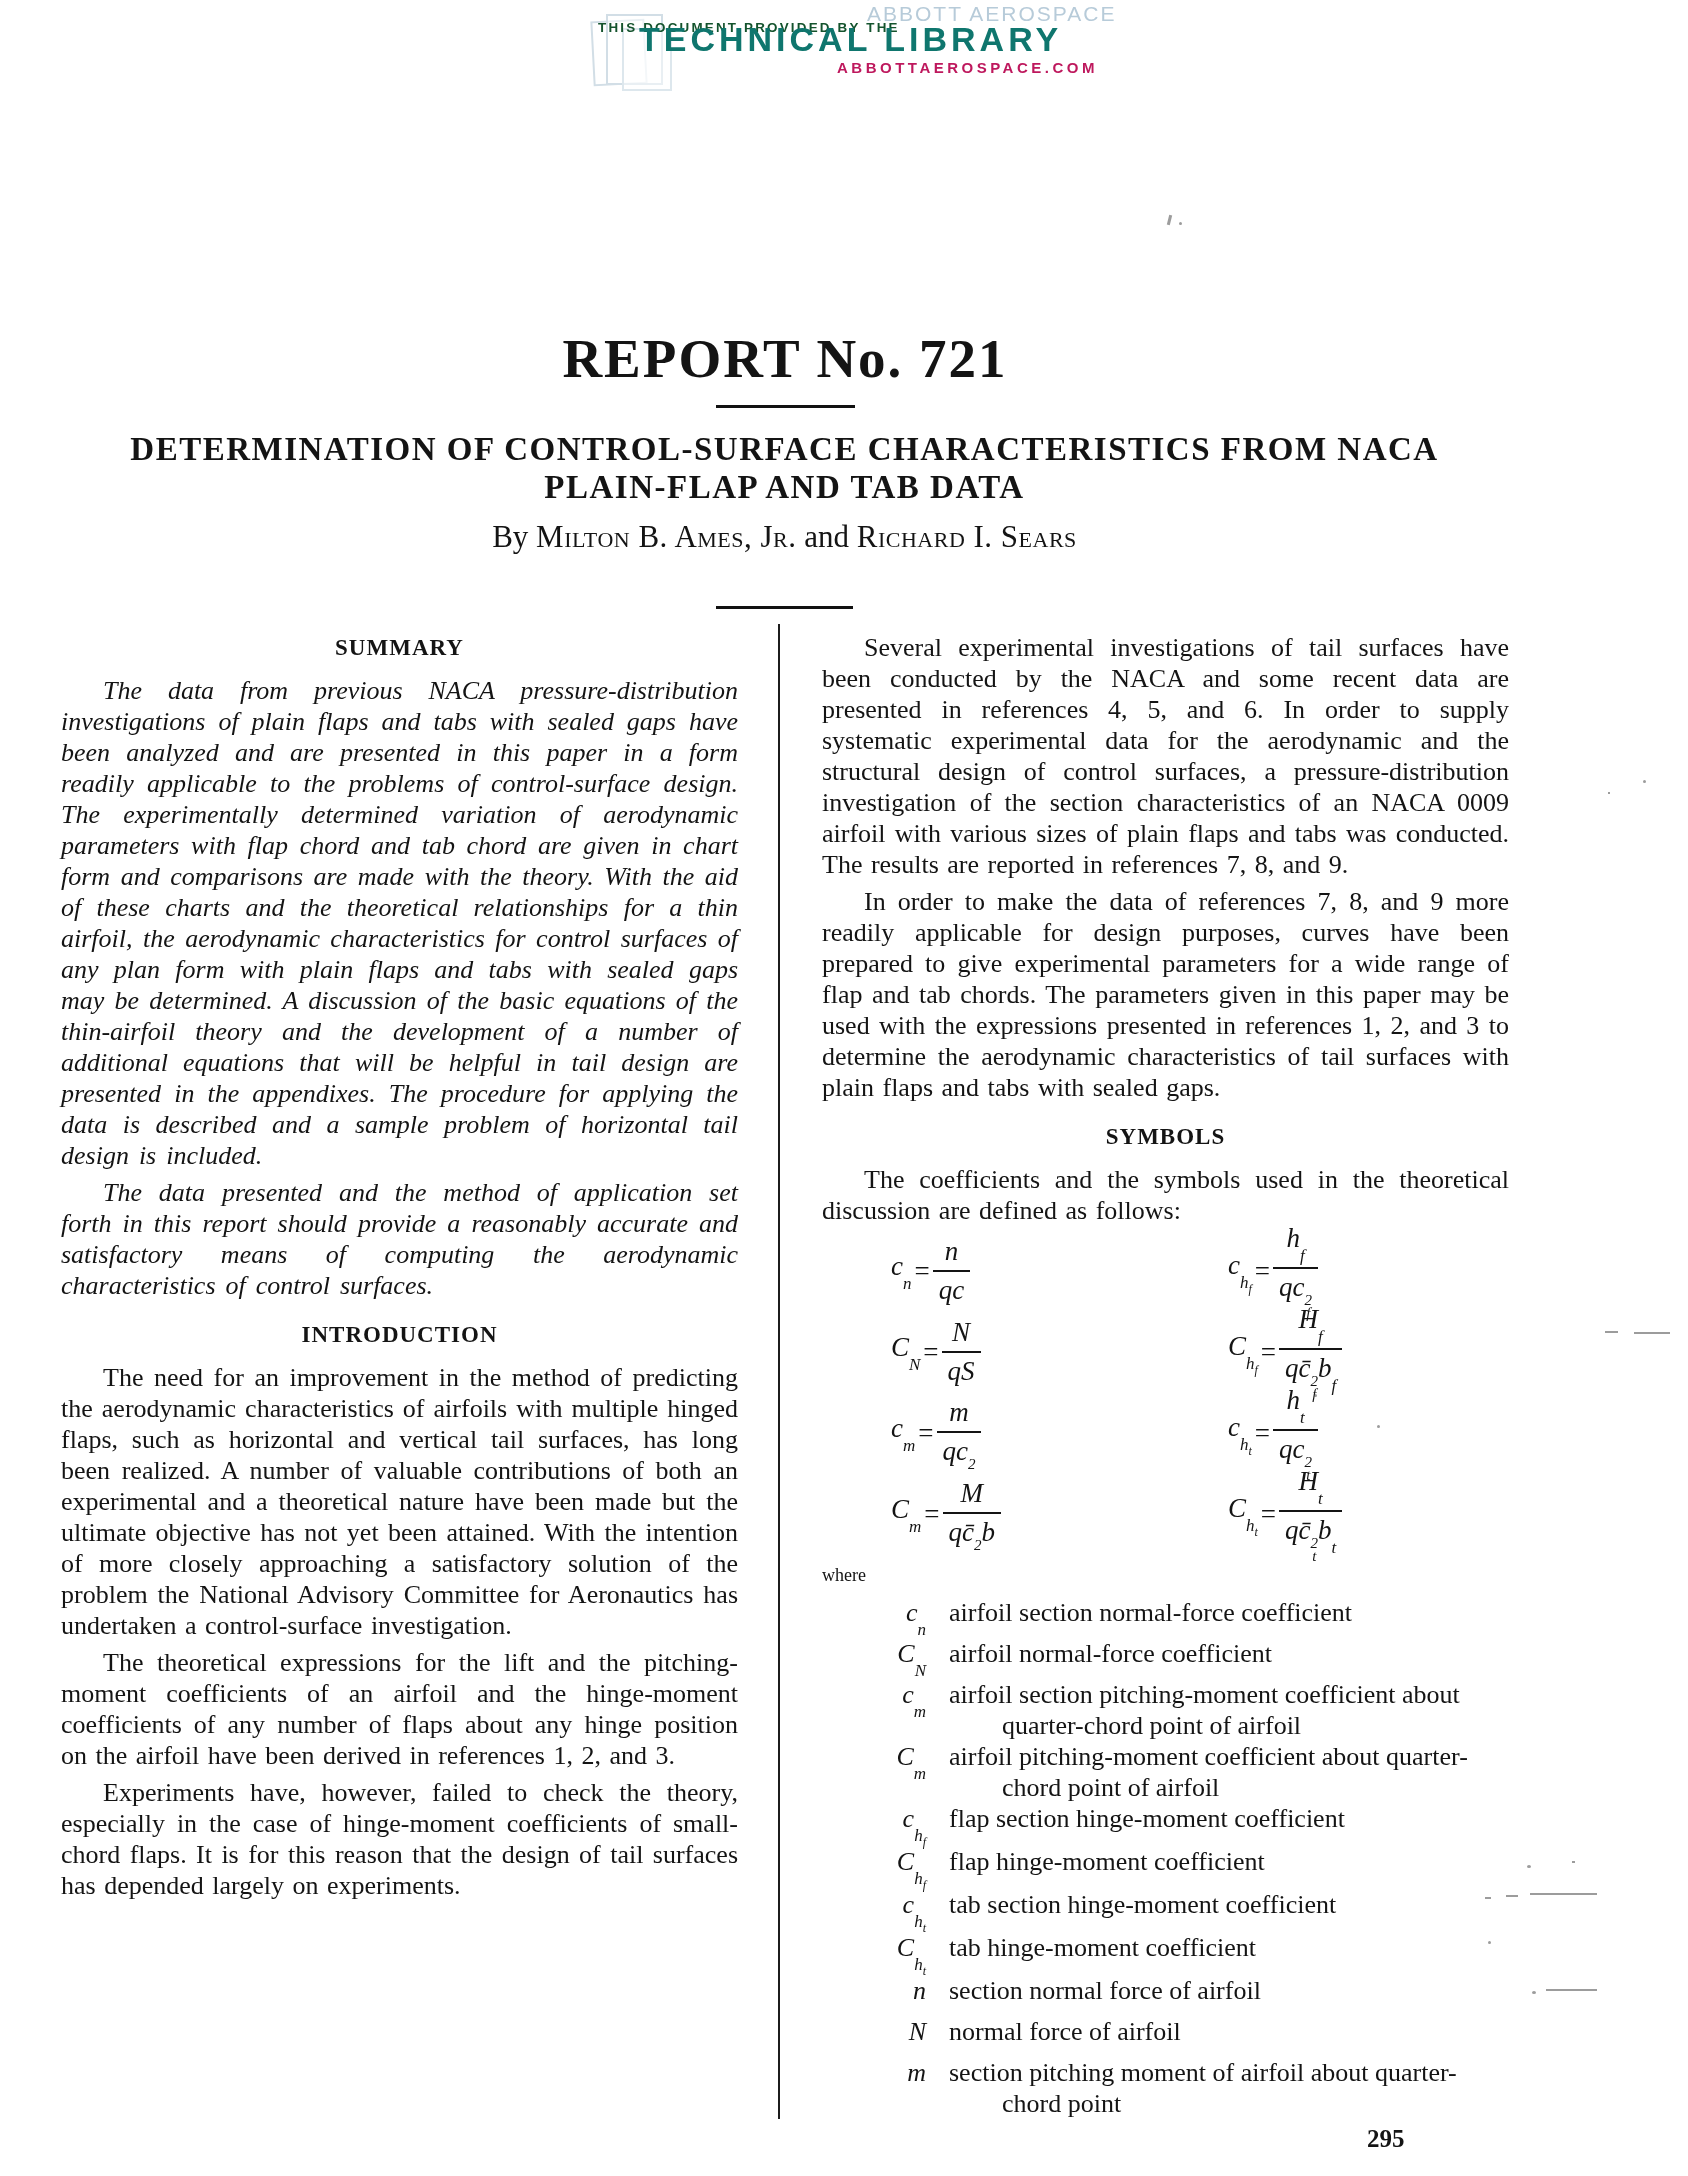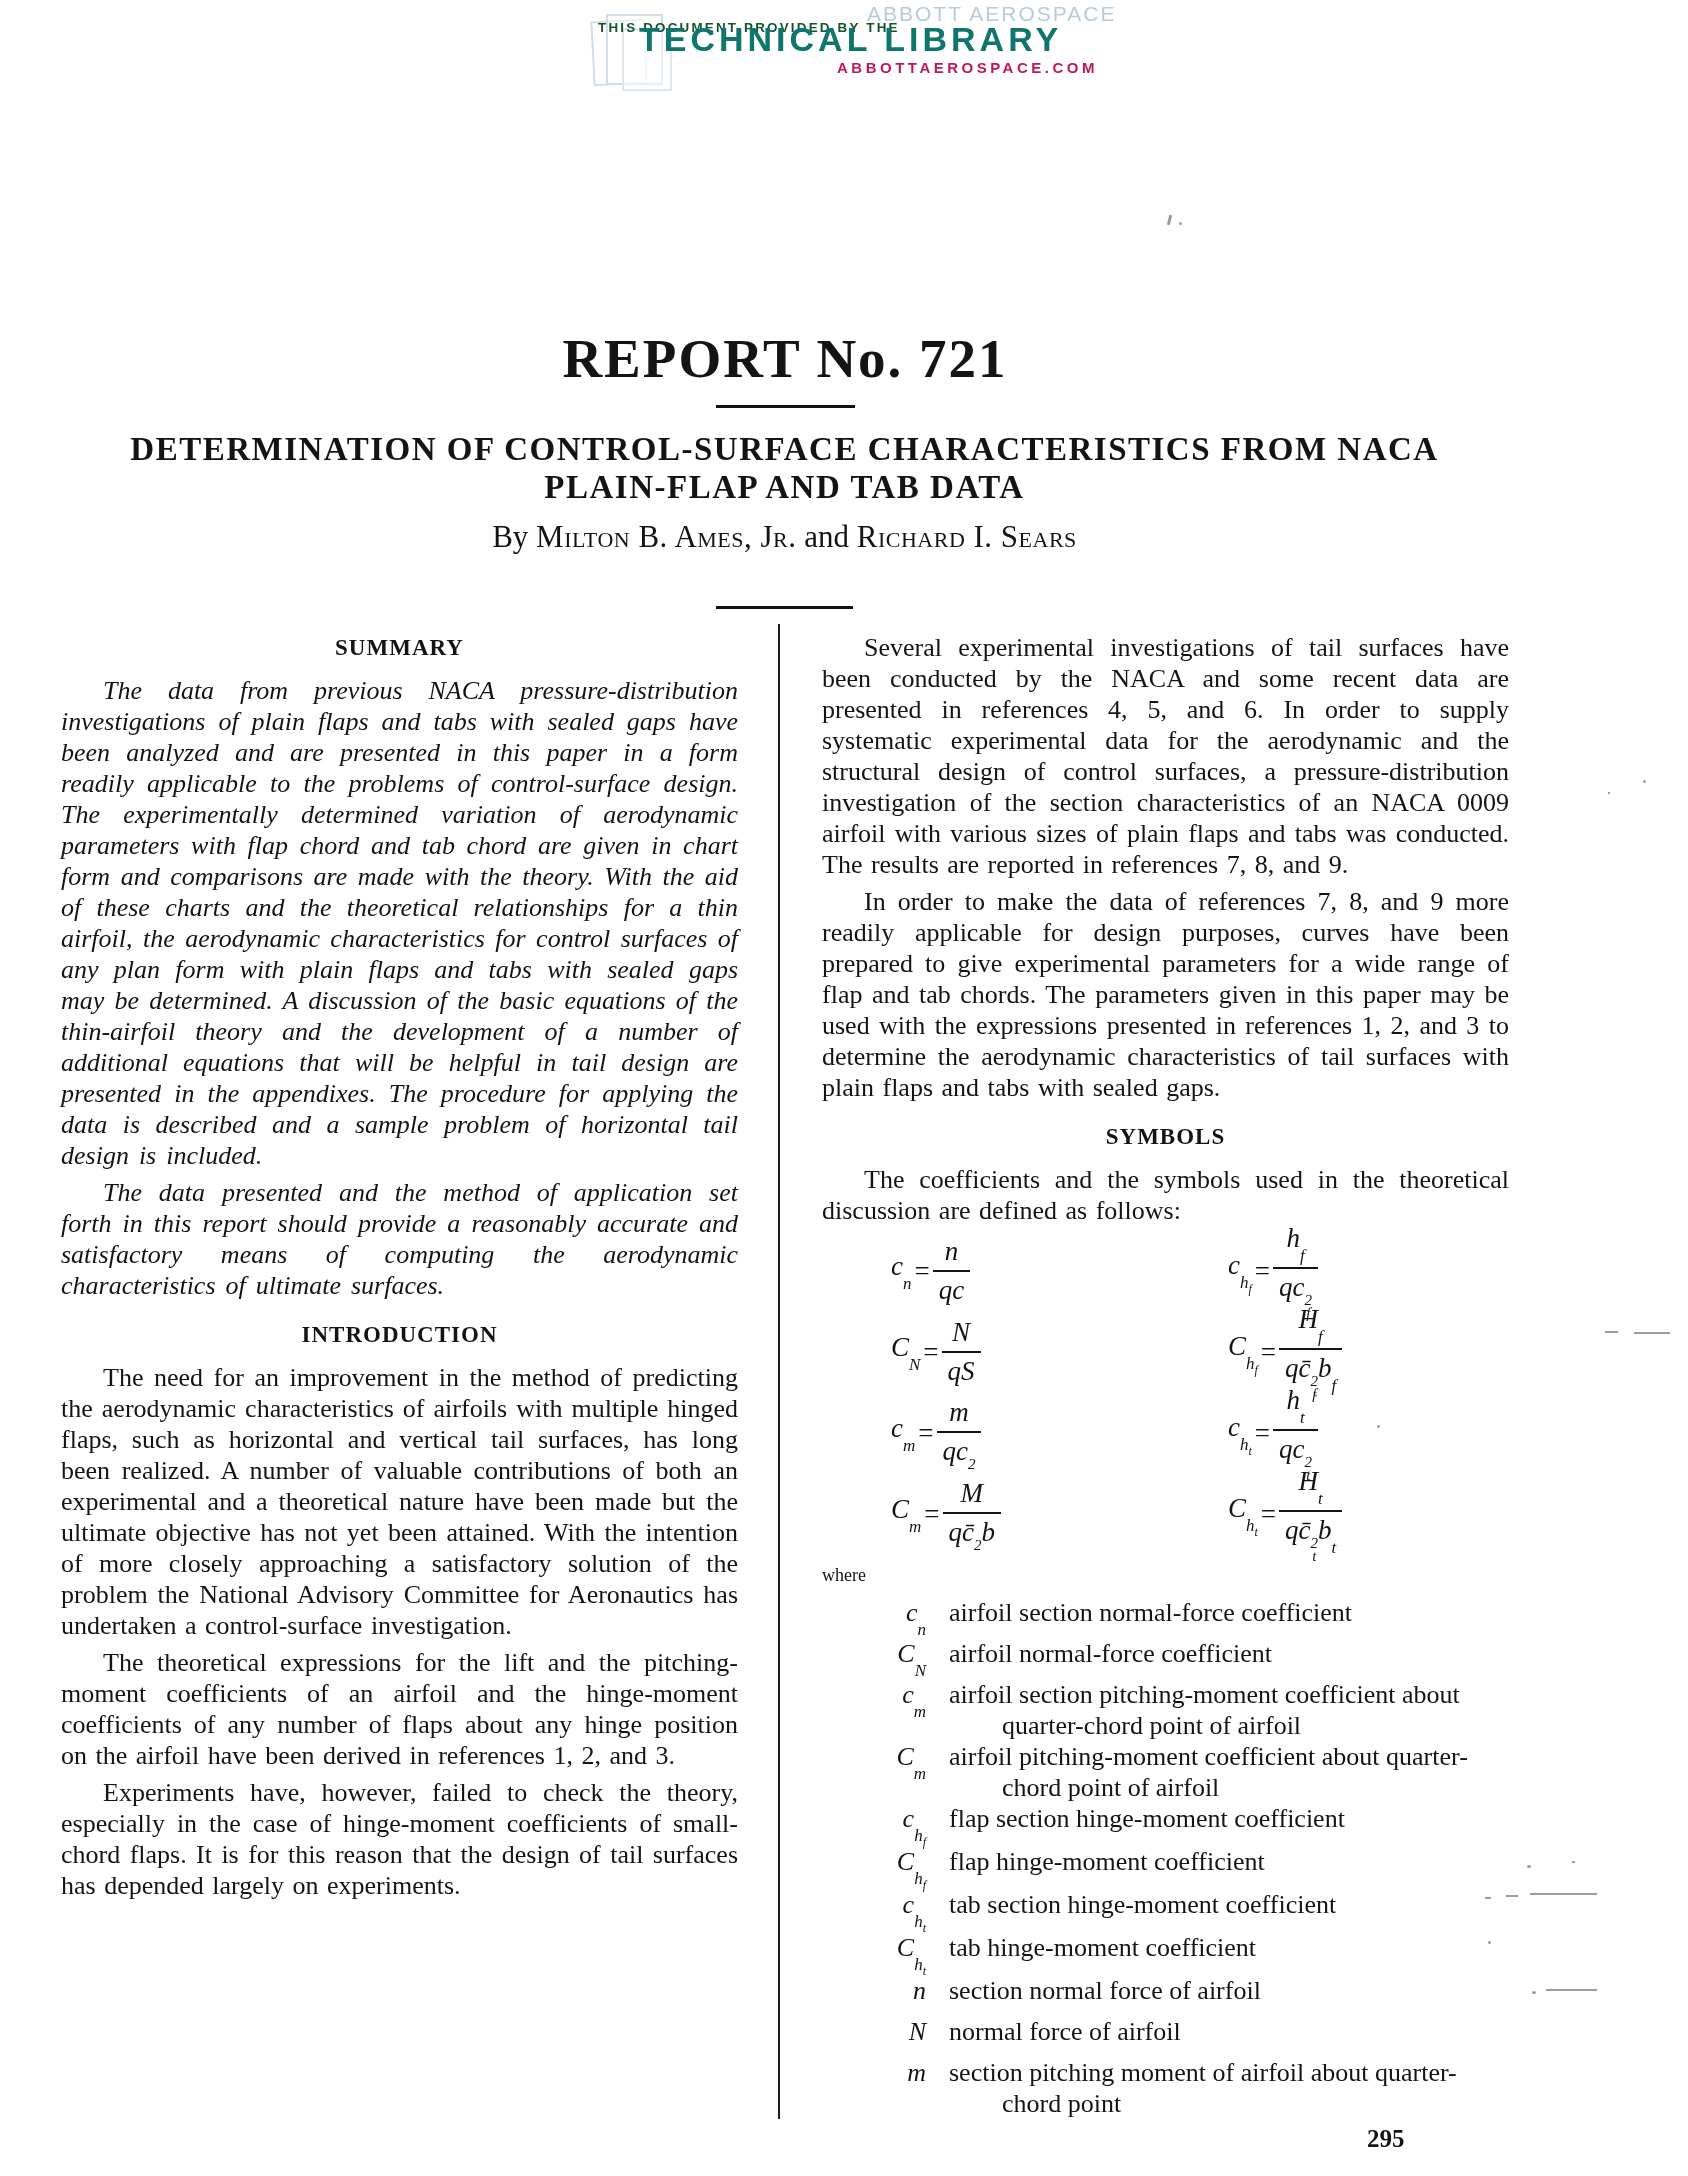--- a/index.html
+++ b/index.html
@@ -120,21 +120,21 @@
     <span class="sc">Milton B. Ames, Jr.</span>
     <span>and</span>
     <span class="sc">Richard I. Sears</span>
   </div>
   <div class="rule rule2"></div>
   <div class="col-divider"></div>
 
   <div class="col col-left">
     <h2>SUMMARY</h2>
     <p class="sum">The data from previous NACA pressure-distribution investigations of plain flaps and tabs with sealed gaps have been analyzed and are presented in this paper in a form readily applicable to the problems of control-surface design. The experimentally determined variation of aerodynamic parameters with flap chord and tab chord are given in chart form and comparisons are made with the theory. With the aid of these charts and the theoretical relationships for a thin airfoil, the aerodynamic characteristics for control surfaces of any plan form with plain flaps and tabs with sealed gaps may be determined. A discussion of the basic equations of the thin-airfoil theory and the development of a number of additional equations that will be helpful in tail design are presented in the appendixes. The procedure for applying the data is described and a sample problem of horizontal tail design is included.</p>
-    <p class="sum">The data presented and the method of application set forth in this report should provide a reasonably accurate and satisfactory means of computing the aerodynamic characteristics of ultimate surfaces.</p>
+    <p class="sum">The data presented and the method of application set forth in this report should provide a reasonably accurate and satisfactory means of computing the aerodynamic characteristics of control surfaces.</p>
     <h2 class="mid">INTRODUCTION</h2>
     <p>The need for an improvement in the method of predicting the aerodynamic characteristics of airfoils with multiple hinged flaps, such as horizontal and vertical tail surfaces, has long been realized. A number of valuable contributions of both an experimental and a theoretical nature have been made but the ultimate objective has not yet been attained. With the intention of more closely approaching a satisfactory solution of the problem the National Advisory Committee for Aeronautics has undertaken a control-surface investigation.</p>
     <p>The theoretical expressions for the lift and the pitching-moment coefficients of an airfoil and the hinge-moment coefficients of any number of flaps about any hinge position on the airfoil have been derived in references 1, 2, and 3.</p>
     <p>Experiments have, however, failed to check the theory, especially in the case of hinge-moment coefficients of small-chord flaps. It is for this reason that the design of tail surfaces has depended largely on experiments.</p>
   </div>
 
   <div class="col col-right">
     <p>Several experimental investigations of tail surfaces have been conducted by the NACA and some recent data are presented in references 4, 5, and 6. In order to supply systematic experimental data for the aerodynamic and the structural design of control surfaces, a pressure-distribution investigation of the section characteristics of an NACA 0009 airfoil with various sizes of plain flaps and tabs was conducted. The results are reported in references 7, 8, and 9.</p>
     <p>In order to make the data of references 7, 8, and 9 more readily applicable for design purposes, curves have been prepared to give experimental parameters for a wide range of flap and tab chords. The parameters given in this paper may be used with the expressions presented in references 1, 2, and 3 to determine the aerodynamic characteristics of tail surfaces with plain flaps and tabs with sealed gaps.</p>
     <h2 class="mid">SYMBOLS</h2>

